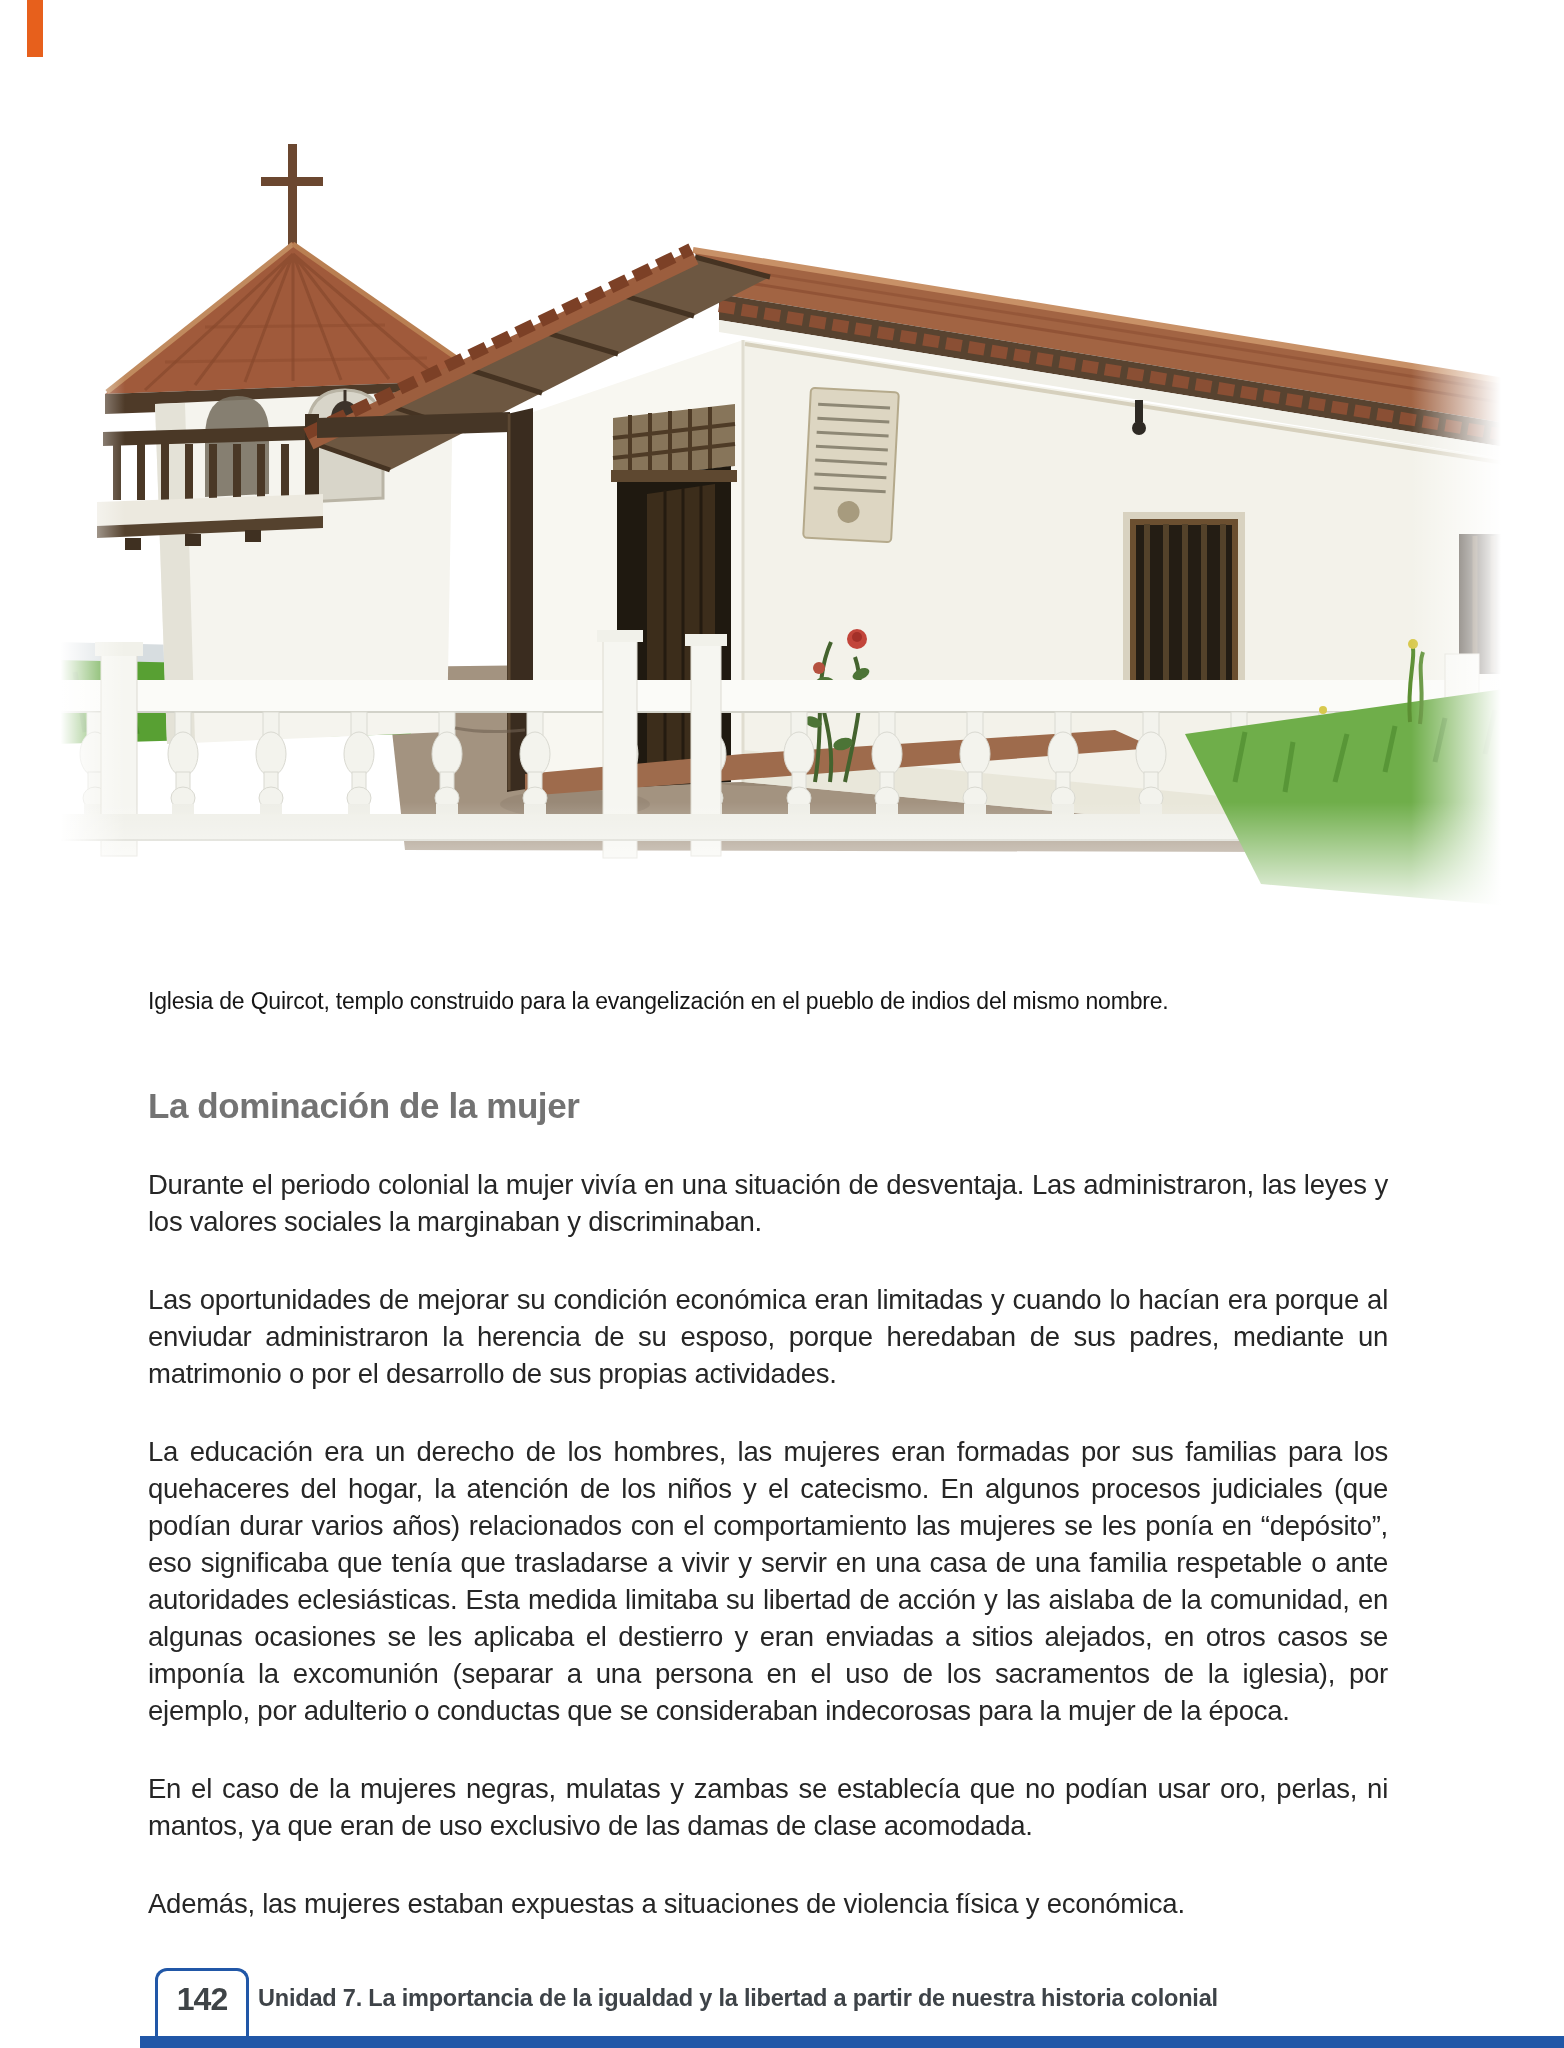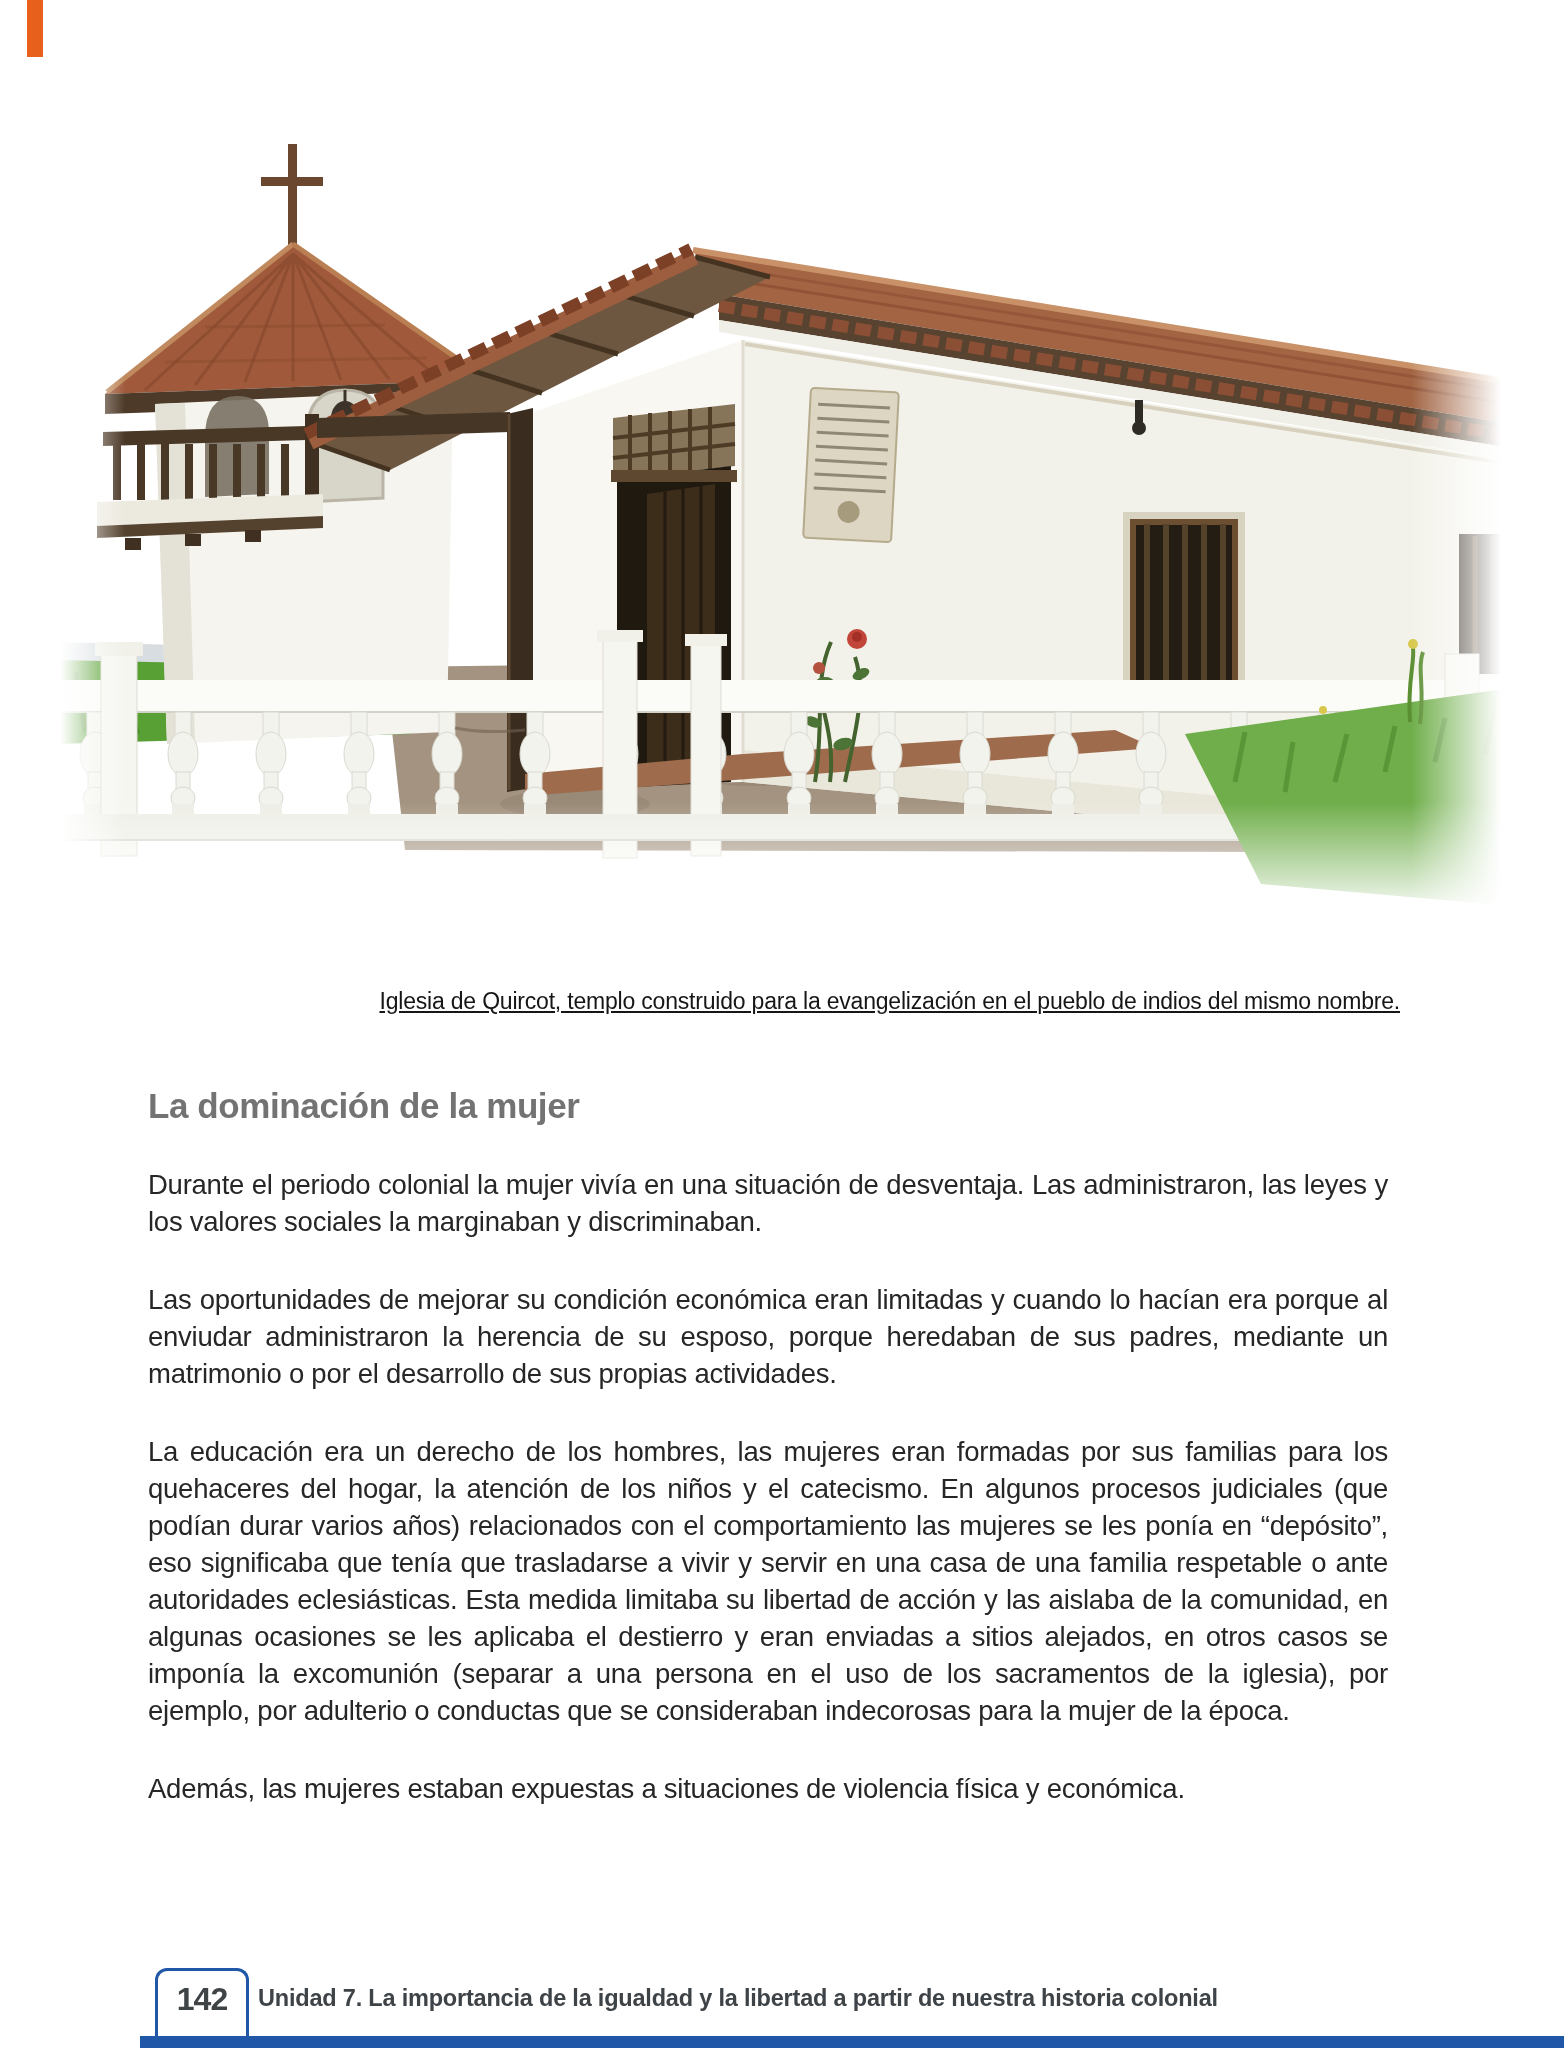--- a/index.html
+++ b/index.html
@@ -14,21 +14,21 @@
   .photo{position:absolute;left:55px;top:82px;width:1456px;height:880px;}
   .photo svg{display:block;}
   .fade{position:absolute;pointer-events:none;}
   .fade-bottom{left:0;bottom:0;width:100%;height:160px;background:linear-gradient(to bottom, rgba(255,255,255,0) 0%, #ffffff 72%);}
   .fade-left{left:0;top:0;width:70px;height:100%;background:linear-gradient(to right, #ffffff 8%, rgba(255,255,255,0) 100%);}
   .fade-right{right:0;top:0;width:100px;height:100%;background:linear-gradient(to left, #ffffff 10%, rgba(255,255,255,0) 100%);}
   .fade-top{left:0;top:0;width:100%;height:50px;background:linear-gradient(to bottom, #ffffff 15%, rgba(255,255,255,0) 100%);}
   
   .caption{
     position:absolute;left:148px;top:988px;width:1252px;
-    text-align:right;font-size:23px;color:#161616;letter-spacing:-0.2px;text-decoration:underline;
+    text-align:left;font-size:23px;color:#161616;letter-spacing:-0.2px;
   }
   
   .heading{
     position:absolute;left:148px;top:1086px;width:1240px;
     font-size:35px;font-weight:bold;color:#737373;letter-spacing:-0.4px;
   }
   
   .article{
     position:absolute;left:148px;top:1166px;width:1240px;
     font-size:27.5px;line-height:37px;color:#262626;
@@ -227,20 +227,21 @@
 </figure>
 
 <div class="caption">Iglesia de Quircot, templo construido para la evangelización en el pueblo de indios del mismo nombre.</div>
 
 <h1 class="heading" style="margin:0">La dominación de la mujer</h1>
 
 <div class="article">
   <p>Durante el periodo colonial la mujer vivía en una situación de desventaja. Las administraron, las leyes y los valores sociales la marginaban y discriminaban.</p>
   <p>Las oportunidades de mejorar su condición económica eran limitadas y cuando lo hacían era porque al enviudar administraron la herencia de su esposo, porque heredaban de sus padres, mediante un matrimonio o por el desarrollo de sus propias actividades.</p>
   <p>La educación era un derecho de los hombres, las mujeres eran formadas por sus familias para los quehaceres del hogar, la atención de los niños y el catecismo. En algunos procesos judiciales (que podían durar varios años) relacionados con el comportamiento las mujeres se les ponía en “depósito”, eso significaba que tenía que trasladarse a vivir y servir en una casa de una familia respetable o ante autoridades eclesiásticas. Esta medida limitaba su libertad de acción y las aislaba de la comunidad, en algunas ocasiones se les aplicaba el destierro y eran enviadas a sitios alejados, en otros casos se imponía la excomunión (separar a una persona en el uso de los sacramentos de la iglesia), por ejemplo, por adulterio o conductas que se consideraban indecorosas para la mujer de la época.</p>
+  <p>En el caso de la mujeres negras, mulatas y zambas se establecía que no podían usar oro, perlas, ni mantos, ya que eran de uso exclusivo de las damas de clase acomodada.</p>
   <p>Además, las mujeres estaban expuestas a situaciones de violencia física y económica.</p>
 </div>
 
 <div class="page-num-box">
   <span class="page-num">142</span>
 </div>
 <div class="footer-text">Unidad 7. La importancia de la igualdad y la libertad a partir de nuestra historia colonial</div>
 <div class="footer-bar"></div>
 
 </body></html>

